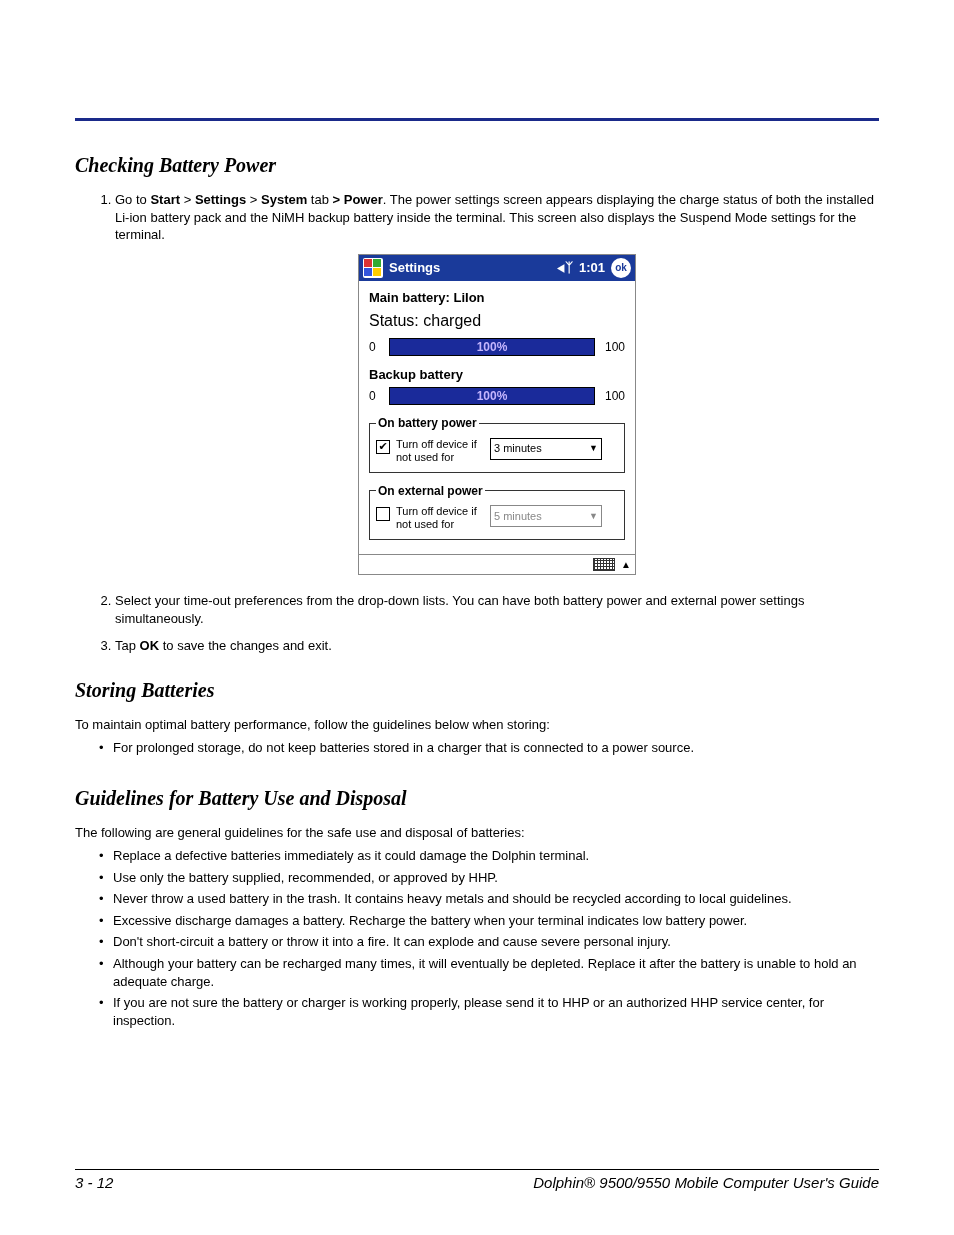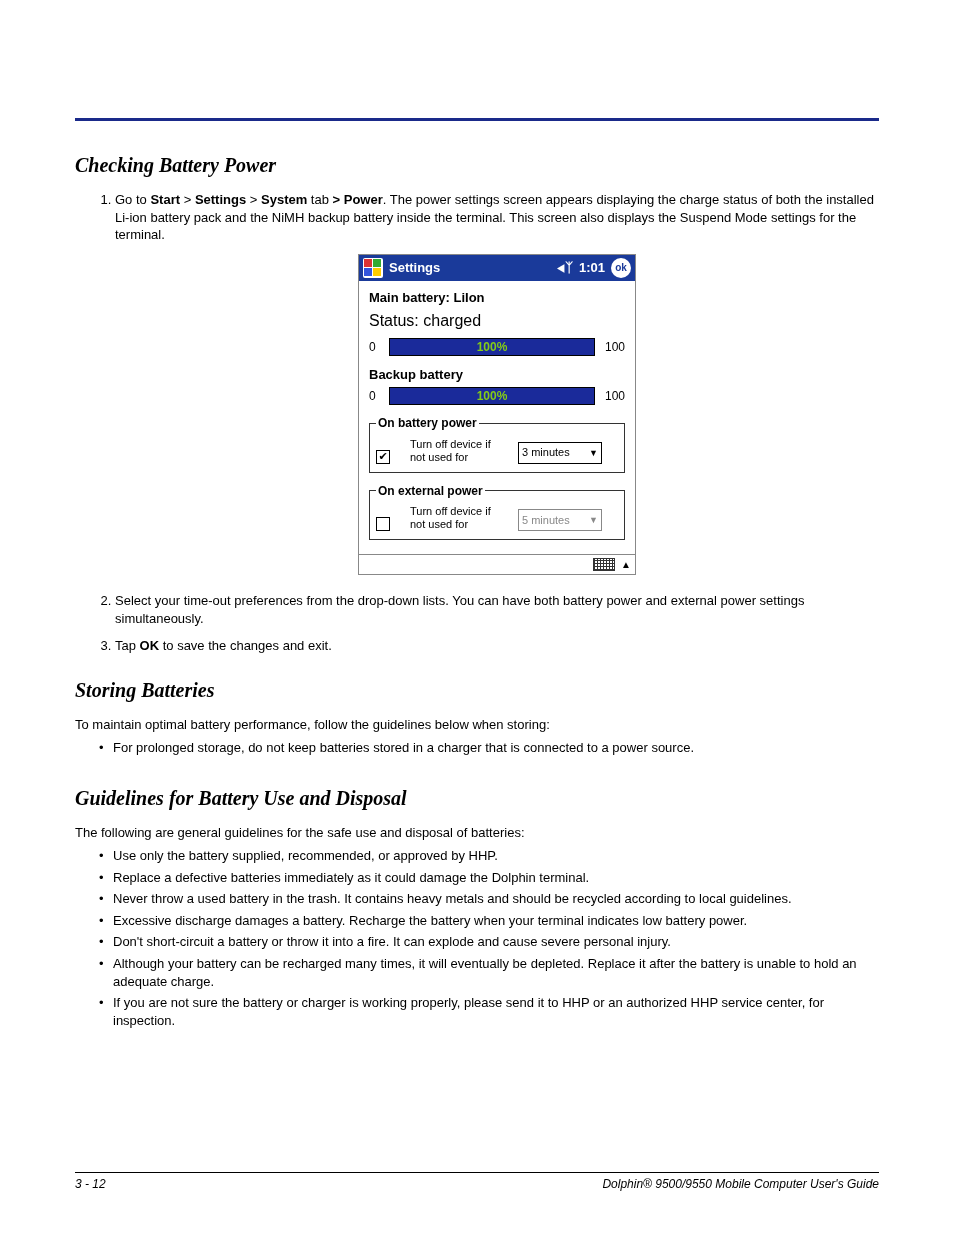--- a/index.html
+++ b/index.html
@@ -87,33 +87,33 @@
   .s-label { font-size: 16px; margin-bottom: 6px; }
   .bar-row { display: flex; align-items: center; margin-bottom: 10px; }
   .bar-row .n { width: 14px; font-size: 12px; }
   .bar-row .n.r { text-align: right; width: 24px; }
   .bar {
     flex: 1;
     height: 18px;
     background: #1a2a9a;
     border: 1px solid #000;
     margin: 0 6px;
-    color: #84cc16;
+    color: #c4b5fd;
     text-align: center;
     font-weight: bold;
     font-size: 12px;
     line-height: 16px;
   }
   fieldset.grp {
     border: 1px solid #333;
     margin-bottom: 10px;
     padding: 6px 22px 8px 6px;
   }
   fieldset.grp legend { font-weight: bold; font-size: 12px; padding: 0 2px; }
-  .grp-row { display: flex; align-items: flex-end; gap: 20px; }
+  .grp-row { display: flex; align-items: flex-start; gap: 6px; }
   .cb {
     width: 14px; height: 14px; border: 1px solid #000; margin-top: 2px;
     display: flex; align-items: center; justify-content: center;
     font-size: 11px; line-height: 1;
   }
   .cb.checked::after { content: "✔"; }
   .cb-label { font-size: 11px; line-height: 1.2; flex: 0 0 88px; }
   .dd {
     border: 1px solid #000;
     height: 22px;
@@ -142,21 +142,21 @@
   }
   .up-arr { font-size: 10px; }
 
   .footer {
     position: absolute;
     left: 75px; right: 75px; bottom: 44px;
     border-top: 1px solid #000;
     padding-top: 4px;
     display: flex;
     justify-content: space-between;
-    font-size: 12px;
+    font-size: 15px;
     font-style: italic;
     font-family: Arial, sans-serif;
   }
   b { font-weight: bold; }
 </style>
 </head>
 <body>
 
 <div class="top-rule"></div>
 
@@ -230,22 +230,22 @@
 
   <h2 class="section" style="margin-top:24px">Storing Batteries</h2>
   <p class="body">To maintain optimal battery performance, follow the guidelines below when storing:</p>
   <ul class="bullets">
     <li>For prolonged storage, do not keep batteries stored in a charger that is connected to a power source.</li>
   </ul>
 
   <h2 class="section" style="margin-top:30px">Guidelines for Battery Use and Disposal</h2>
   <p class="body">The following are general guidelines for the safe use and disposal of batteries:</p>
   <ul class="bullets">
+    <li>Replace a defective batteries immediately as it could damage the Dolphin terminal.</li>
     <li>Use only the battery supplied, recommended, or approved by HHP.</li>
-    <li>Replace a defective batteries immediately as it could damage the Dolphin terminal.</li>
     <li>Never throw a used battery in the trash. It contains heavy metals and should be recycled according to local guidelines.</li>
     <li>Excessive discharge damages a battery. Recharge the battery when your terminal indicates low battery power.</li>
     <li>Don't short-circuit a battery or throw it into a fire. It can explode and cause severe personal injury.</li>
     <li>Although your battery can be recharged many times, it will eventually be depleted. Replace it after the battery is unable to hold an adequate charge.</li>
     <li>If you are not sure the battery or charger is working properly, please send it to HHP or an authorized HHP service center, for inspection.</li>
   </ul>
 
 </div>
 
 <div class="footer">

